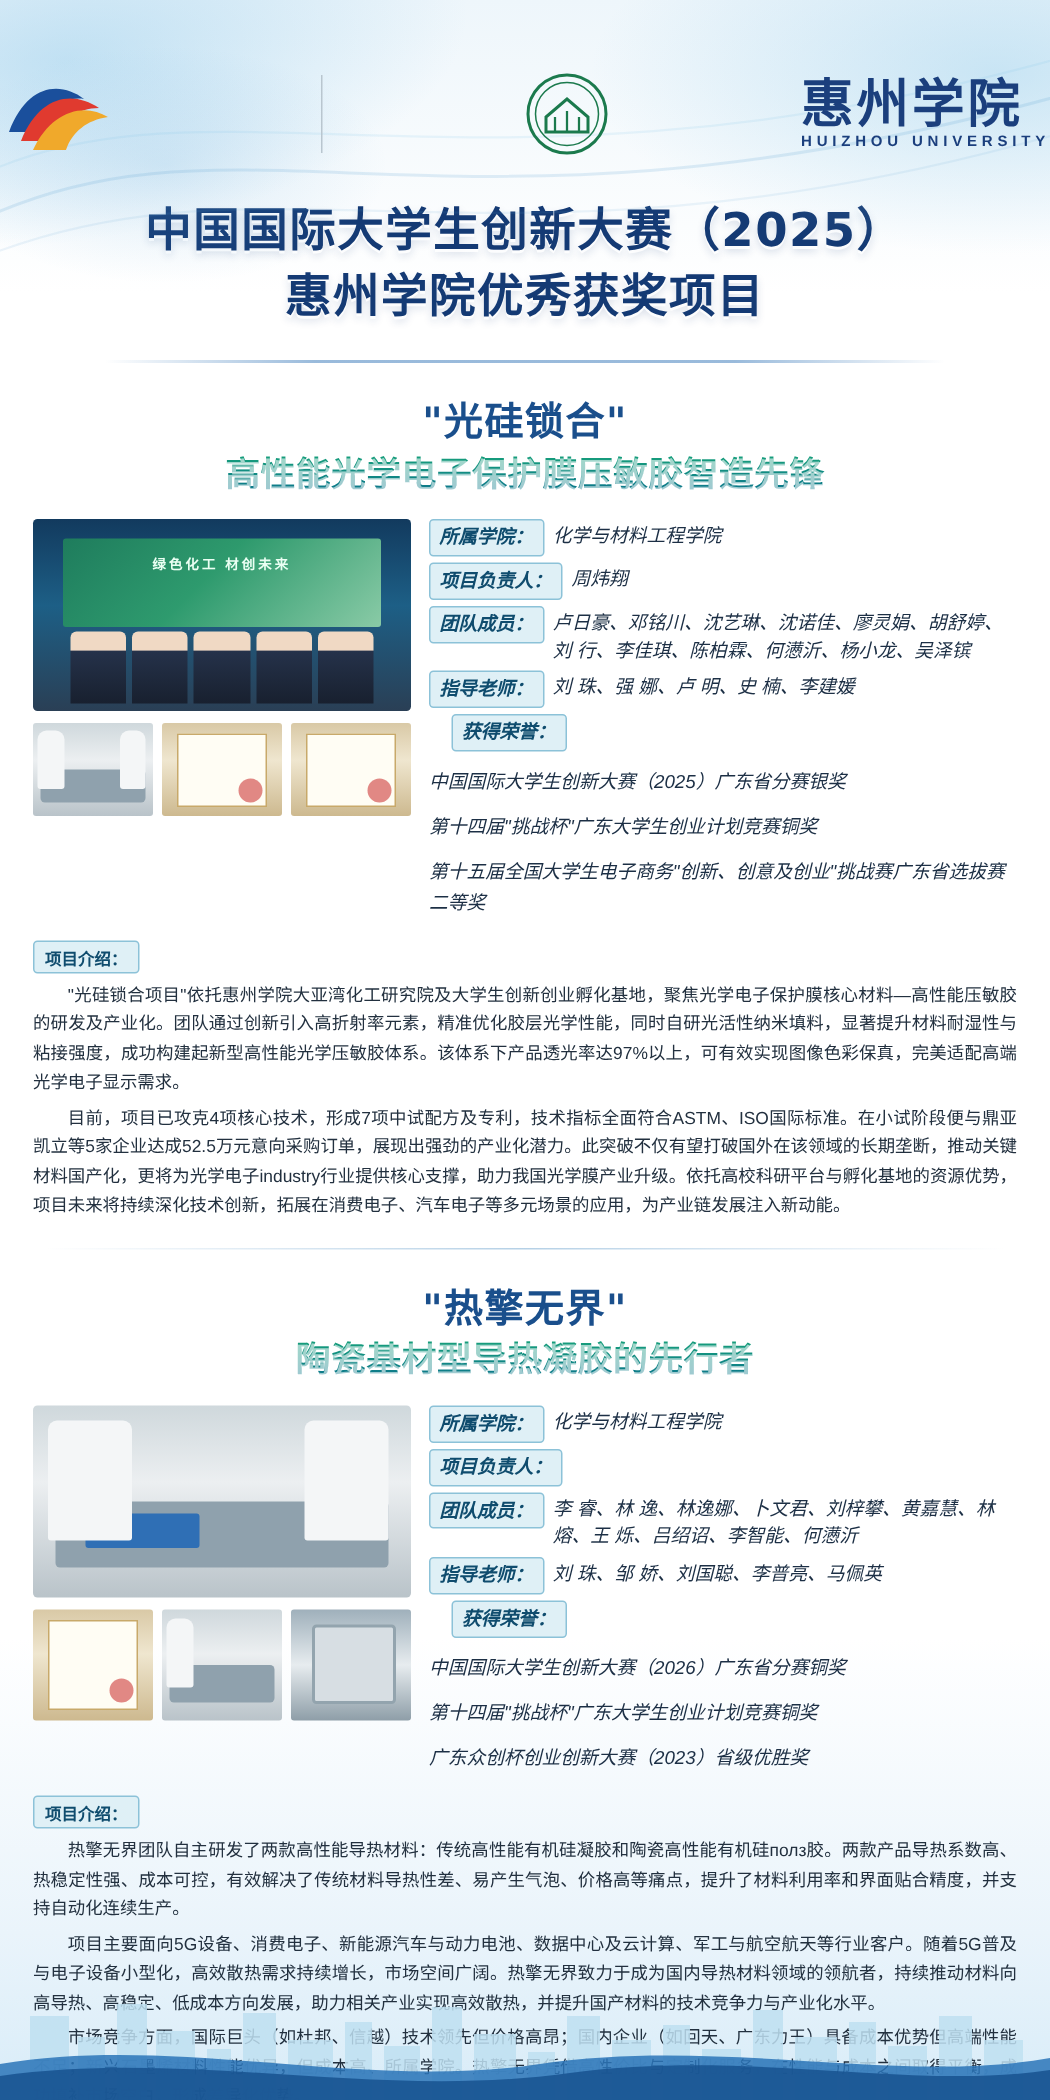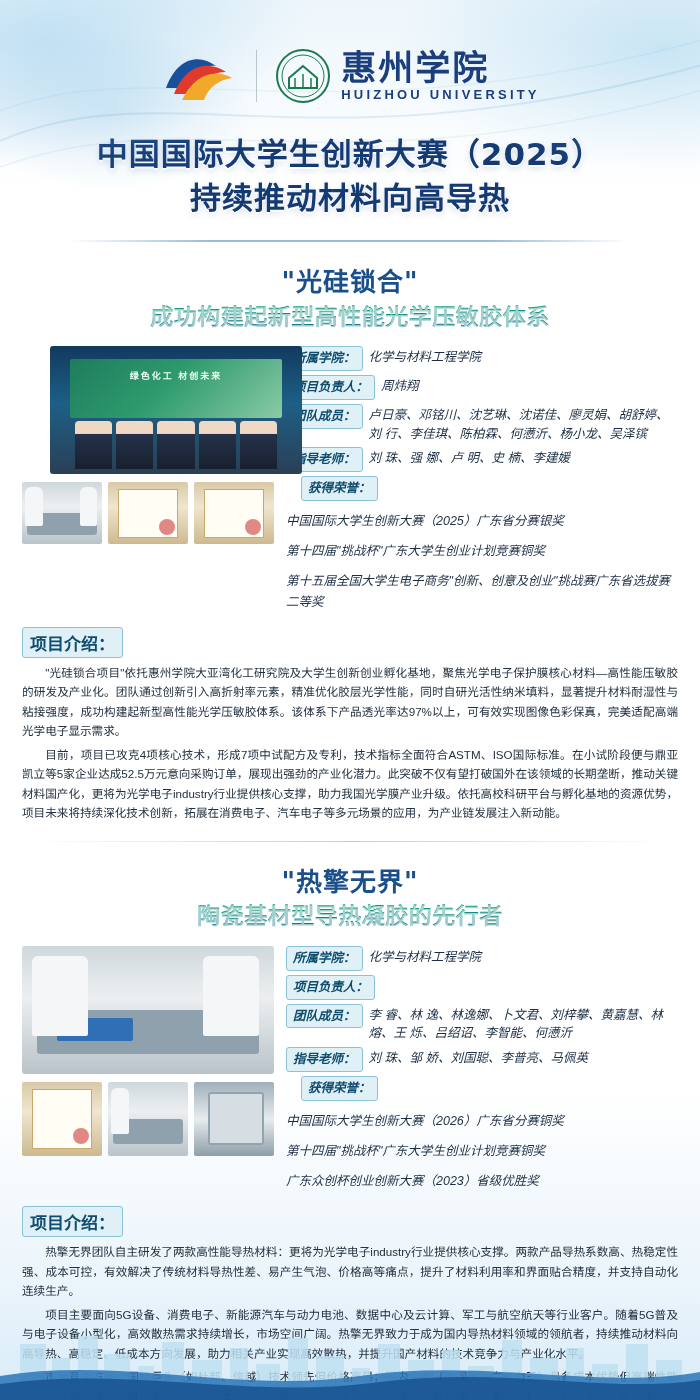--- a/index.html
+++ b/index.html
@@ -22,30 +22,30 @@
     background:radial-gradient(ellipse at 30% 40%, rgba(120,190,230,.40), rgba(120,190,230,0) 65%);
     transform:rotate(-8deg);}
   .sw2{top:-40px;right:-90px;width:420px;height:220px;
     background:radial-gradient(ellipse at 70% 40%, rgba(150,205,235,.45), rgba(150,205,235,0) 65%);}
   .sw3{top:30px;left:-40px;width:300px;height:160px;
     background:radial-gradient(ellipse at 50% 50%, rgba(80,160,215,.18), rgba(80,160,215,0) 70%);}
   .sw-line{position:absolute;top:0;left:0;width:700px;height:210px;opacity:.5;}
 
   
   .logo-row{
-    position:relative;height:118px;display:flex;align-items:center;justify-content:center;
+    position:relative;height:118px;display:flex;align-items:center;justify-content:space-between;
     gap:10px;padding-top:34px;box-sizing:border-box;
   }
   .logo-mark{width:78px;height:64px;flex:none;}
   .logo-sep{width:1px;height:52px;background:#b9c6cf;margin:0 8px;}
   .logo-seal{width:56px;height:56px;flex:none;}
   .logo-text{display:flex;flex-direction:column;justify-content:center;}
   .logo-cn{font-size:35px;font-weight:bold;color:#1b3f7d;letter-spacing:2px;line-height:1;
            font-family:"DejaVu Sans","Liberation Sans",sans-serif;}
-  .logo-en{font-size:13px;color:#1b3f7d;letter-spacing:3.2px;margin-top:1px;font-weight:bold;}
+  .logo-en{font-size:10px;color:#1b3f7d;letter-spacing:3.2px;margin-top:1px;font-weight:bold;}
 
   
   .title-wrap{text-align:center;margin-top:14px;}
   .main-title{
     font-size:31px;font-weight:bold;color:#143a74;line-height:1.42;letter-spacing:1px;
     text-shadow:0 2px 0 rgba(255,255,255,.85), 0 3px 6px rgba(20,58,116,.18);
     font-family:"DejaVu Sans","Liberation Sans",sans-serif;
   }
   .title-rule{
     width:560px;height:2px;margin:20px auto 0;
@@ -72,21 +72,21 @@
   .body-row{display:flex;gap:12px;padding:0 22px;margin-top:14px;box-sizing:border-box;}
   .photos{width:252px;flex:none;}
   .photo{width:252px;border-radius:3px;overflow:hidden;position:relative;}
   .ph-main{height:128px;margin-bottom:8px;}
   .ph-wide{height:62px;display:flex;gap:6px;}
   .ph-wide > div{flex:1;border-radius:2px;overflow:hidden;position:relative;}
   .ph-trio{height:74px;display:flex;gap:6px;margin-top:8px;}
   .ph-trio > div{flex:1;border-radius:2px;overflow:hidden;position:relative;}
 
   
-  .p-stage{background:linear-gradient(180deg,#123a5e 0%,#1d5f86 45%,#2a3f55 100%);margin-left:28px;}
+  .p-stage{background:linear-gradient(180deg,#123a5e 0%,#1d5f86 45%,#2a3f55 100%);}
   .p-stage .screen{position:absolute;left:8%;top:10%;width:84%;height:46%;
     background:linear-gradient(135deg,#1f7f5c,#2f9e6d 45%,#8fd0a8);border-radius:2px;opacity:.95;}
   .p-stage .scr-txt{position:absolute;left:0;right:0;top:18%;text-align:center;color:#eafff3;
     font-size:9px;font-weight:bold;letter-spacing:2px;}
   .p-stage .people{position:absolute;left:10%;bottom:4%;width:80%;height:44%;display:flex;gap:4px;align-items:flex-end;}
   .p-stage .people i{flex:1;background:linear-gradient(180deg,#f0d9c4 0%,#f0d9c4 26%,#25324a 27%,#18202f 100%);
     border-radius:4px 4px 0 0;height:86%;display:block;}
   .p-cert{background:linear-gradient(180deg,#d9c9a6 0%,#efe6cf 40%,#cdb98f 100%);}
   .p-cert .inner{position:absolute;inset:10% 12%;background:#fffdf4;border:1px solid #c8a96a;}
   .p-cert .seal{position:absolute;right:16%;bottom:16%;width:16px;height:16px;border-radius:50%;
@@ -107,21 +107,21 @@
   }
   .kv .v{flex:1;padding-top:2px;}
   .honor-head{margin-bottom:4px;margin-left:15px;}
   .honors{font-size:12.5px;color:#1c2f45;line-height:1.62;}
   .honors div{margin-bottom:1px;margin-top:10px;}
 
   
   .intro{margin:14px 22px 0;}
   .intro-head{
     display:inline-block;background:#dff0f6;border:1px solid #8cc2d8;color:#0f4c6e;
-    font-weight:bold;font-size:17px;padding:2px 7px;border-radius:3px;margin-bottom:5px;
+    font-weight:bold;font-size:11px;padding:2px 7px;border-radius:3px;margin-bottom:5px;
   }
   .intro-body p{
     margin:0 0 4px;font-size:11.6px;line-height:1.68;color:#22303f;text-align:justify;text-indent:2em;
   }
   .section-sep{
     width:640px;height:1px;margin:18px auto 0;
     background:linear-gradient(90deg,rgba(120,170,210,0),rgba(120,170,210,.55),rgba(120,170,210,0));
   }
 
   
@@ -157,28 +157,28 @@
       <path d="M20,40 L20,30 M36,40 L36,30 M28,40 L28,26" stroke="#1b7a4d" stroke-width="1.5"></path>
     </svg>
     <div class="logo-text">
       <div class="logo-cn">惠州学院</div>
       <div class="logo-en">HUIZHOU UNIVERSITY</div>
     </div>
   </div>
 
   <div class="title-wrap">
     <div class="main-title">中国国际大学生创新大赛（2025）</div>
-    <div class="main-title">持续推动材料向高导热</div>
+    <div class="main-title">惠州学院优秀获奖项目</div>
     <div class="title-rule"></div>
   </div>
 
   <div class="project">
     <div class="proj-title">
       <div class="proj-name">"光硅锁合"</div>
-      <div class="proj-sub">成功构建起新型高性能光学压敏胶体系</div>
+      <div class="proj-sub">高性能光学电子保护膜压敏胶智造先锋</div>
     </div>
 
     <div class="body-row">
       <div class="photos">
         <div class="photo ph-main p-stage">
           <div class="screen"></div>
           <div class="scr-txt">绿色化工 材创未来</div>
           <div class="people">
               <i></i>
               <i></i>
@@ -295,21 +295,21 @@
           <div>中国国际大学生创新大赛（2026）广东省分赛铜奖</div>
           <div>第十四届"挑战杯"广东大学生创业计划竞赛铜奖</div>
           <div>广东众创杯创业创新大赛（2023）省级优胜奖</div>
         </div>
       </div>
     </div>
 
     <div class="intro">
       <div class="intro-head">项目介绍：</div>
       <div class="intro-body">
-        <p>热擎无界团队自主研发了两款高性能导热材料：更将为光学电子industry行业提供核心支撑。两款产品导热系数高、热稳定性强、成本可控，有效解决了传统材料导热性差、易产生气泡、价格高等痛点，提升了材料利用率和界面贴合精度，并支持自动化连续生产。</p>
+        <p>热擎无界团队自主研发了两款高性能导热材料：传统高性能有机硅凝胶和陶瓷高性能有机硅полз胶。两款产品导热系数高、热稳定性强、成本可控，有效解决了传统材料导热性差、易产生气泡、价格高等痛点，提升了材料利用率和界面贴合精度，并支持自动化连续生产。</p>
         <p>项目主要面向5G设备、消费电子、新能源汽车与动力电池、数据中心及云计算、军工与航空航天等行业客户。随着5G普及与电子设备小型化，高效散热需求持续增长，市场空间广阔。热擎无界致力于成为国内导热材料领域的领航者，持续推动材料向高导热、高稳定、低成本方向发展，助力相关产业实现高效散热，并提升国产材料的技术竞争力与产业化水平。</p>
         <p>市场竞争方面，国际巨头（如杜邦、信越）技术领先但价格高昂；国内企业（如回天、广东力王）具备成本优势但高端性能不足；新兴石墨烯材料性能优异，但成本高、所属学院。热擎无界凭借高性价比与定制化服务，在性能与成本之间取得平衡，成功填补市场空白，形成差异化优势。</p>
       </div>
     </div>
   </div>
 
   <div class="footer">
     <svg class="sky" viewBox="0 0 700 86" preserveAspectRatio="none">
       <g fill="#bfe0f1" opacity=".85">
         <rect x="20" y="30" width="26" height="56"></rect>

